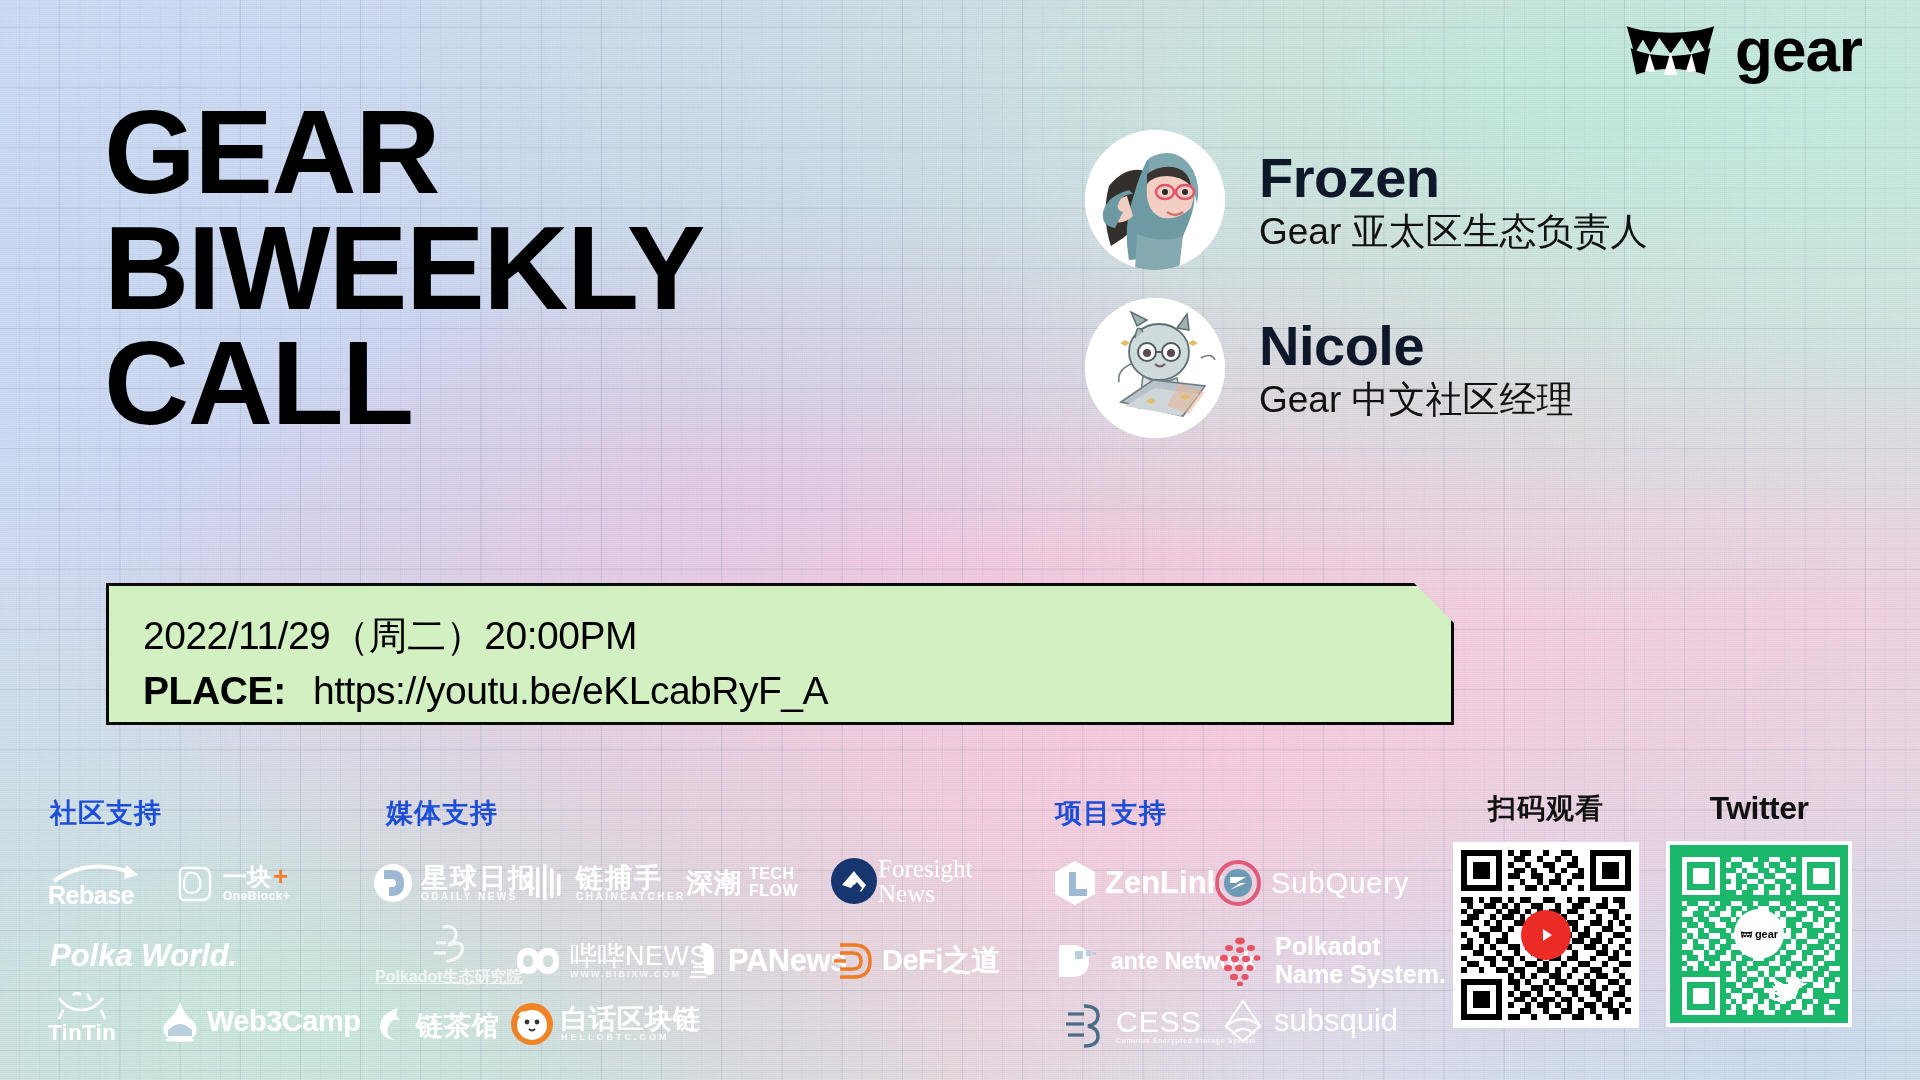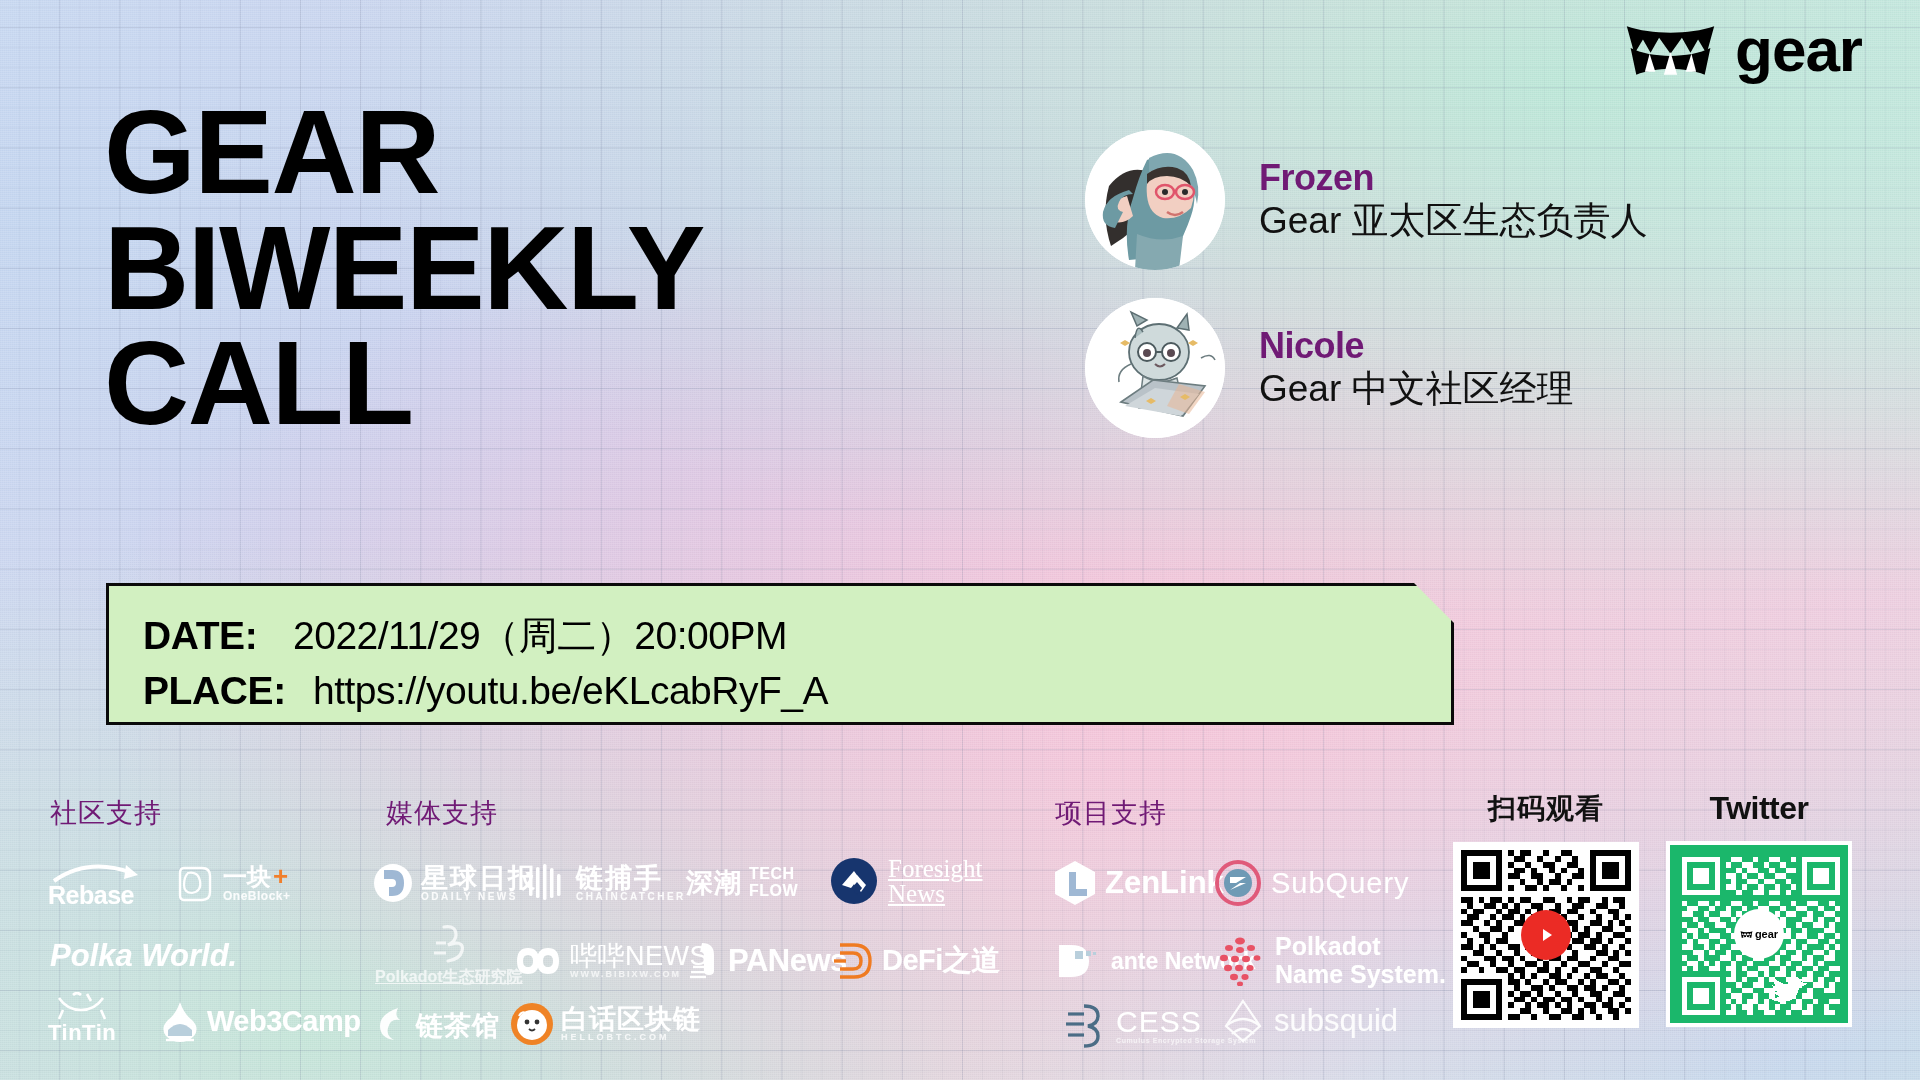--- a/index.html
+++ b/index.html
@@ -54,36 +54,36 @@
   .title-line { font-weight:700; font-size:118px; line-height:0.98; letter-spacing:-1.5px;
                 color:#000; font-family:"Liberation Sans", sans-serif; white-space:nowrap; }
   .title-line.l2 { font-size:118px; }
 
   
   .speakers { position:absolute; left:1085px; top:130px; display:flex; flex-direction:column; gap:28px; }
   .speaker { display:flex; align-items:center; gap:34px; }
   .avatar { width:140px; height:140px; border-radius:50%; background:#fff; position:relative;
             overflow:hidden; flex:0 0 auto; }
   .speaker-txt { display:flex; flex-direction:column; justify-content:center; }
-  .sp-name { font-size:36px; font-weight:700; color:#701a75; line-height:1.15; letter-spacing:-0.5px; }
+  .sp-name { font-size:56px; font-weight:700; color:#0f172a; line-height:1.15; letter-spacing:-0.5px; }
   .sp-role { font-size:37px; font-weight:400; color:#111; line-height:1.2; letter-spacing:0px; }
 
   
   .infobox { position:absolute; left:106px; top:583px; width:1348px; height:142px;
     background:#d2f0c1; border:3px solid #0a0a0a;
     clip-path: polygon(0 0, calc(100% - 40px) 0, 100% 40px, 100% 100%, 0 100%);
     padding:22px 0 0 34px; }
   .info-row { display:flex; align-items:baseline; font-size:39px; line-height:1.42; color:#000; }
   .info-key { font-weight:700; letter-spacing:-0.4px; }
   .info-val { font-weight:400; letter-spacing:-0.5px; }
   .k-date { width:150px; }
   .k-place { width:170px; }
 
   
-  .foot-head { position:absolute; font-size:27px; font-weight:400; color:#701a75; letter-spacing:1px; }
+  .foot-head { position:absolute; font-size:27px; font-weight:700; color:#1d4ed8; letter-spacing:1px; }
   .logo-cell { display:flex; align-items:center; justify-content:flex-start; height:62px; }
 
   .lw { color:#ffffff; font-weight:700; white-space:nowrap; display:flex; align-items:center; gap:7px;
         text-shadow:0 0 1px rgba(255,255,255,.35); }
   .lw.dim { color:rgba(255,255,255,0.92); }
   .lw .sub { font-size:10px; letter-spacing:2px; font-weight:600; opacity:.9; }
   .stackwrap { display:flex; flex-direction:column; line-height:1.05; }
 
   
   .qr-wrap { position:absolute; }
@@ -185,21 +185,20 @@
       </div>
       <div class="speaker-txt">
         <div class="sp-name">Nicole</div>
         <div class="sp-role">Gear 中文社区经理</div>
       </div>
     </div>
   </div>
 
   <div class="infobox">
     <div class="info-row">
-      <span class="info-key k-date">DATE:</span>
       <span class="info-val">2022/11/29（周二）20:00PM</span>
     </div>
     <div class="info-row">
       <span class="info-key k-place">PLACE:</span>
       <span class="info-val">https://youtu.be/eKLcabRyF_A</span>
     </div>
   </div>
 
   <div class="foot-head" style="left:50px;  top:795px;">社区支持</div>
   <div class="foot-head" style="left:386px; top:795px;">媒体支持</div>
@@ -294,21 +293,21 @@
     <div class="lw" style="">
       <span style="font-size:27px;font-weight:700;letter-spacing:1px;">深潮</span>
       <div class="stackwrap" style="font-size:16px;font-weight:700;letter-spacing:0.5px;">
         <span>TECH</span>
         <span style="text-align:right;">FLOW</span>
       </div>
     </div>
   </div>
 
   <div class="logo-cell" style="position:absolute;left:830px;top:850px;width:250px;">
-    <div class="lw" style="gap:10px;text-decoration:underline;">
+    <div class="lw" style="gap:0;">
       <svg width="48" height="48" viewBox="0 0 48 48">
           <circle cx="24" cy="24" r="23" fill="#17356e"></circle>
           <path d="M12 28 l12 -14 l5 7 l-8 10z" fill="#fff"></path>
           <path d="M27 18 l9 10 l-5 7 l-9 -10z" fill="#fff"></path>
           <path d="M22 31 l5 -6 l5 6 l-5 7z" fill="#17356e"></path>
         </svg>
       <div class="stackwrap" style="font-family:'Liberation Serif',serif;font-size:25px;font-weight:400;line-height:1.02;">
         <span>Foresight</span>
         <span>News</span>
       </div>

